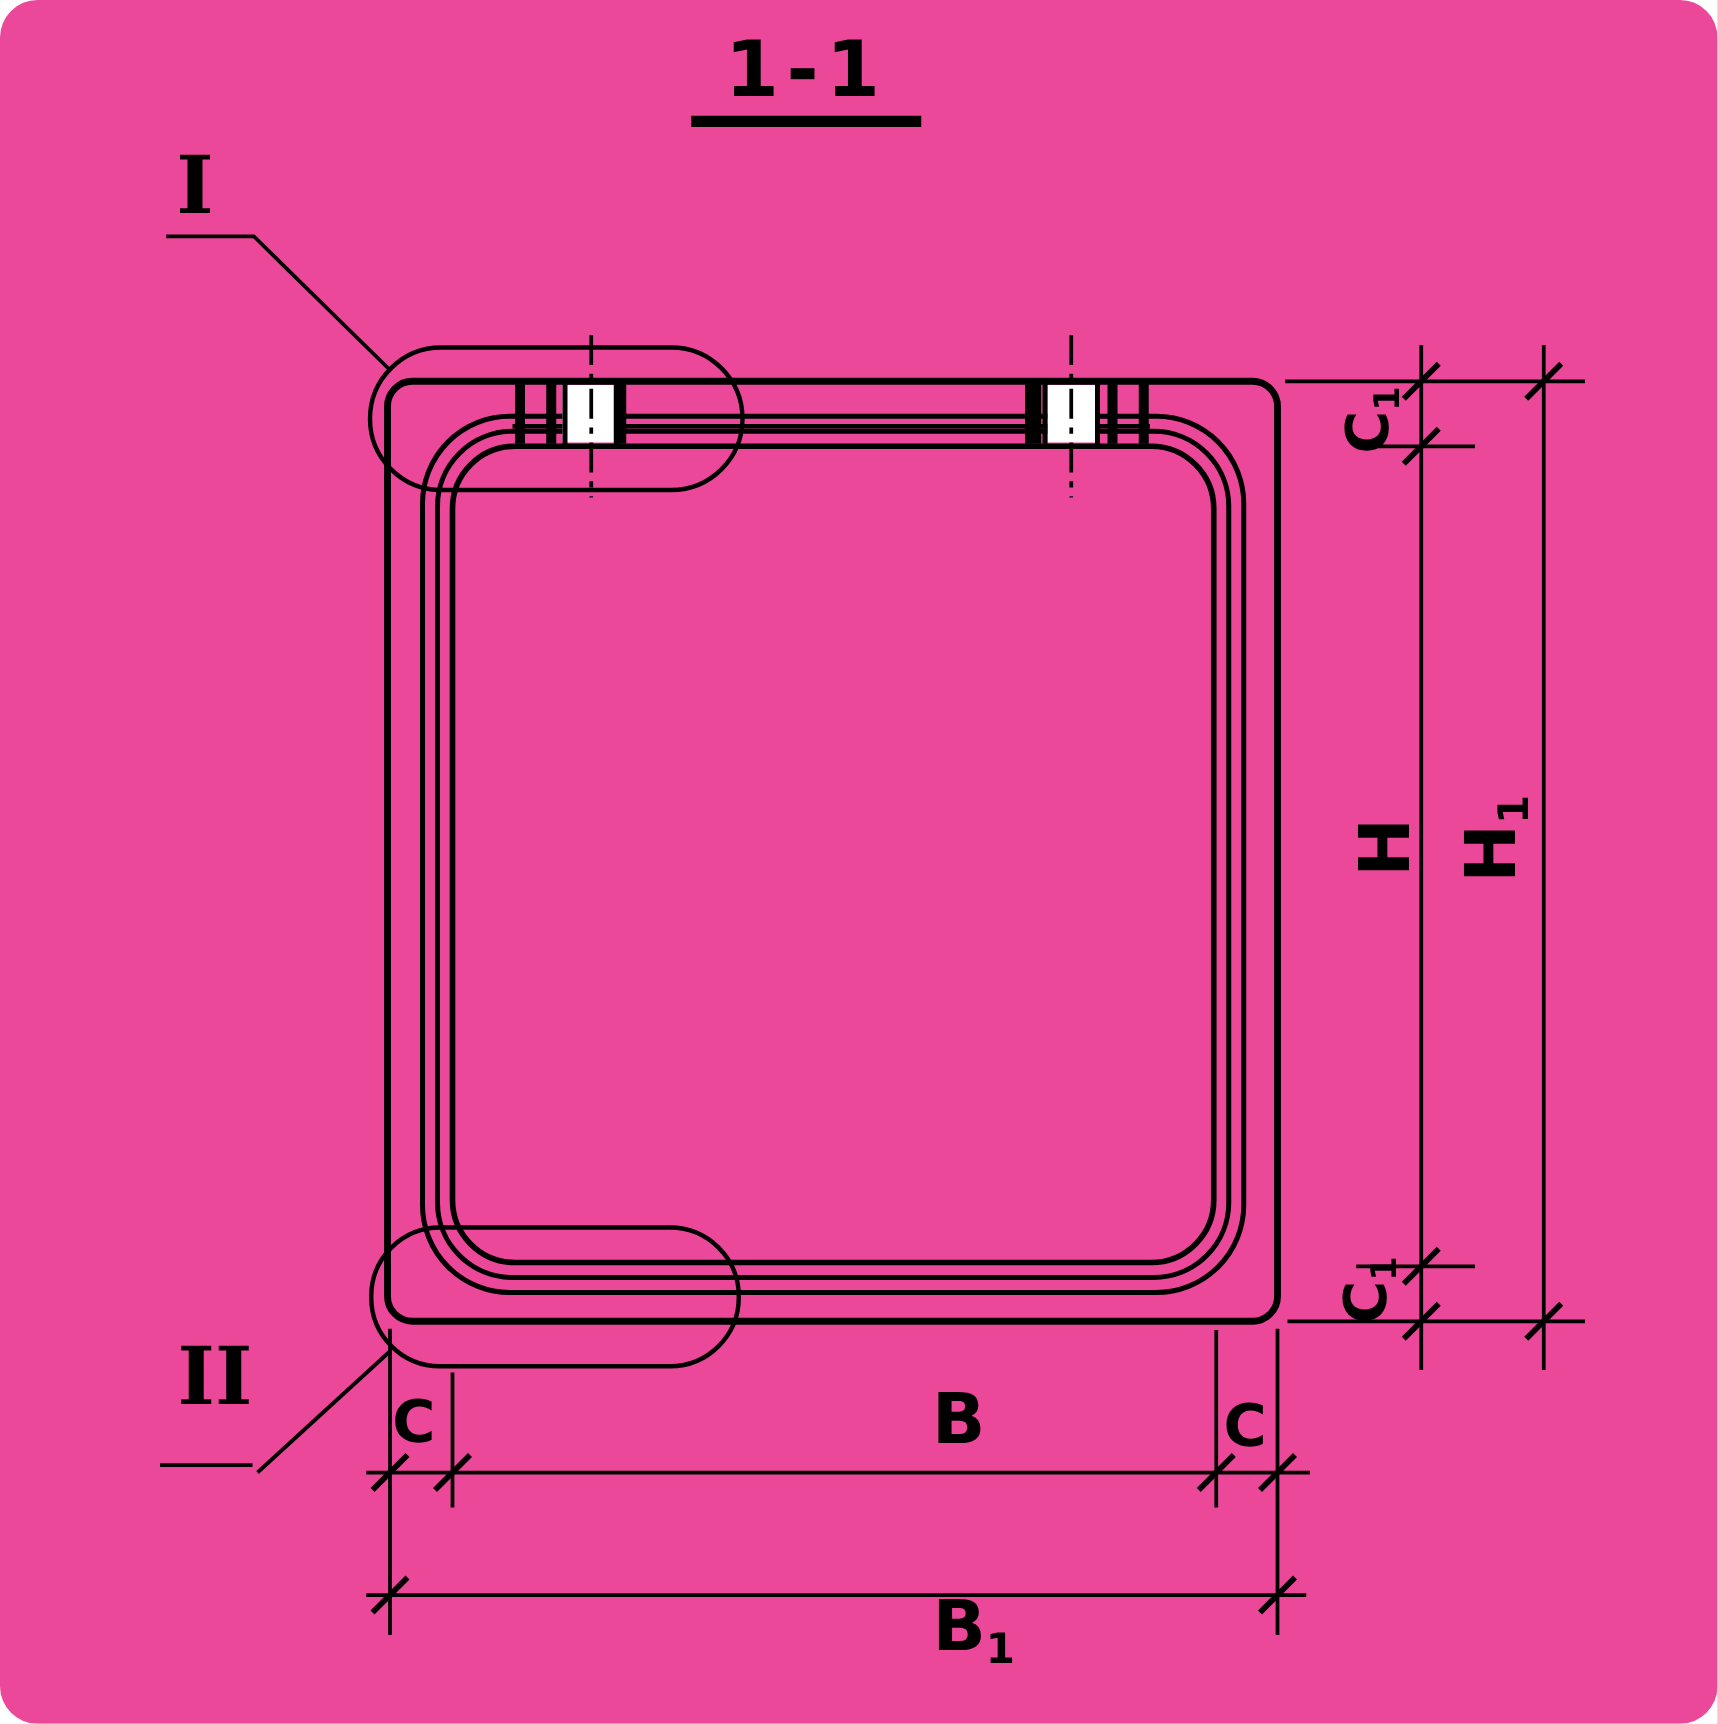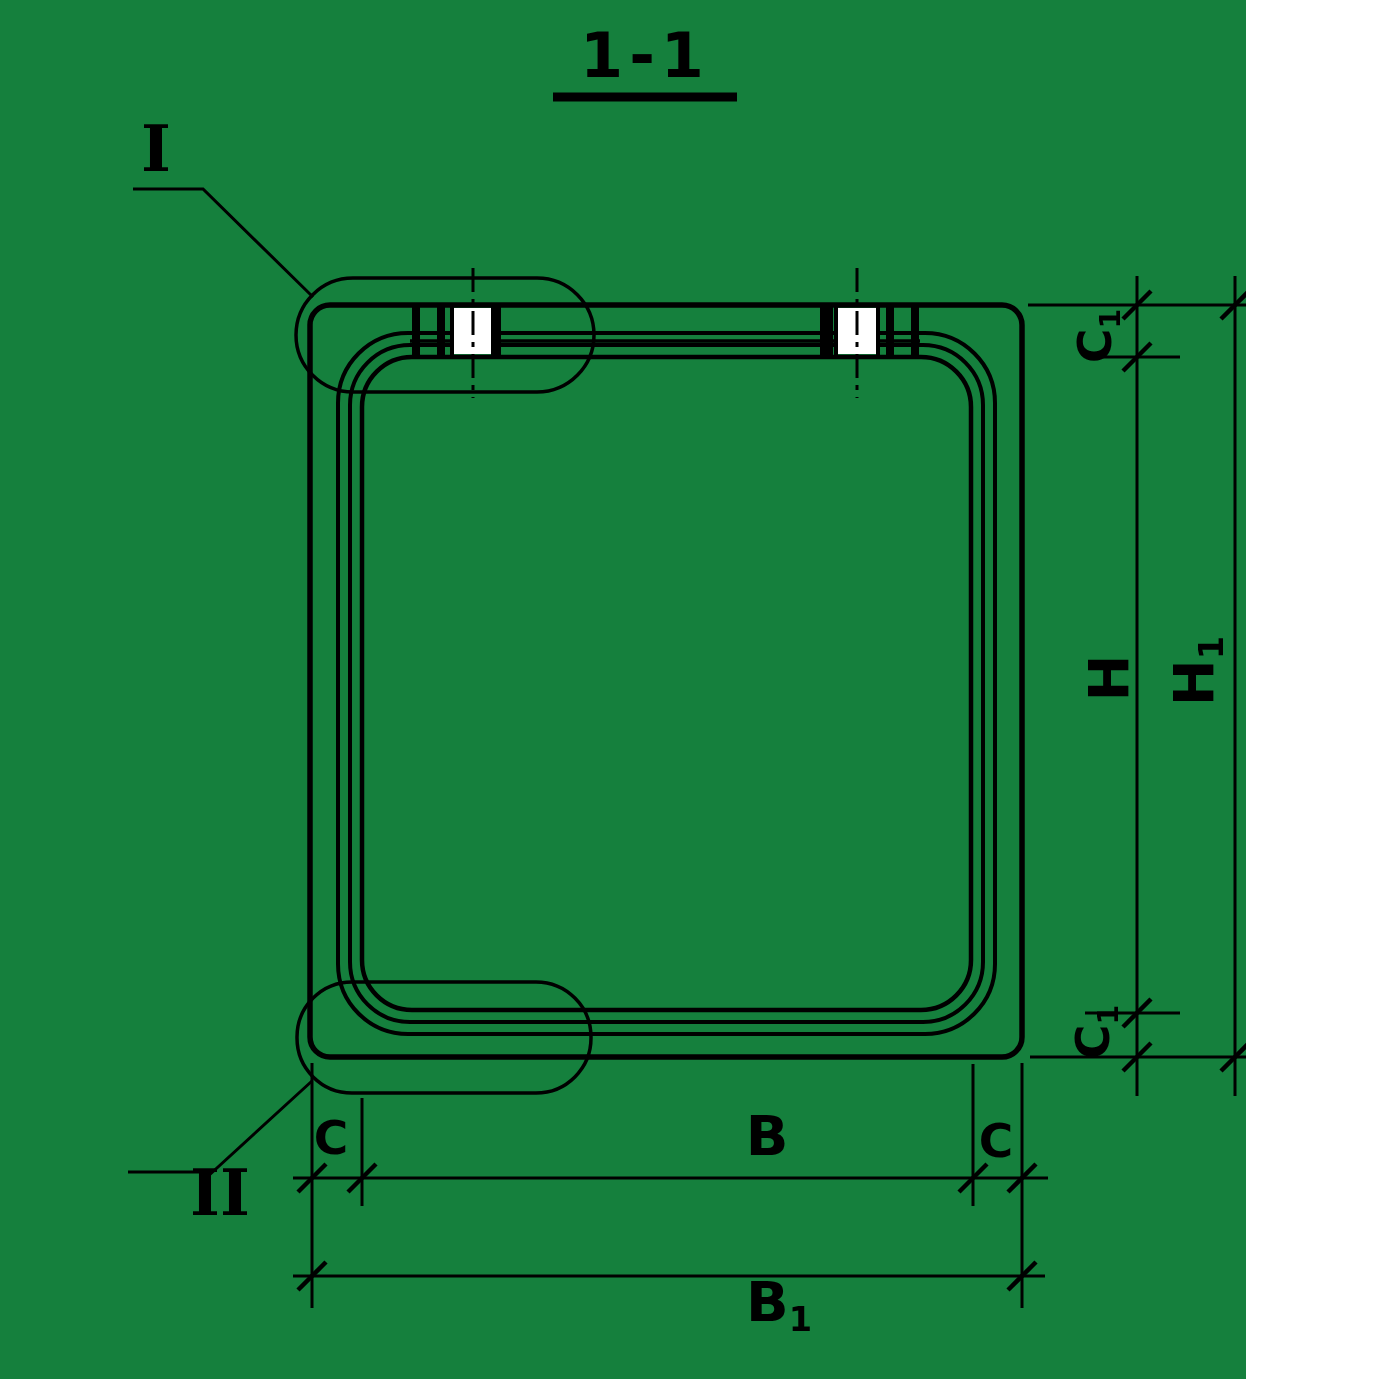--- a/index.html
+++ b/index.html
@@ -1,21 +1,22 @@
 <!DOCTYPE html>
 <html><head>
 <meta charset="utf-8">
 <style>
   html,body{margin:0;padding:0;background:#fff;}
   #stage{
     position:relative;
-    width:1246px;height:1379px;
-    background:#15803d;
+    width:1374px;height:1379px;
+    background:#ec4899;
     font-family:"DejaVu Sans", sans-serif;
     overflow:hidden;
+    border-radius:30px;
   }
   #linework{position:absolute;left:0;top:0;}
   .lbl{
     position:absolute;
     transform:translate(-50%,-50%);
     color:#000;
     font-weight:bold;
     white-space:nowrap;
     line-height:1;
     user-select:none;
@@ -113,21 +114,21 @@
       <path d="M1008,1290 L1036,1262"></path>
     </g>
 
     <path d="M553,97 H737" stroke="#000" stroke-width="9" fill="none"></path>
   </svg>
 
   <div class="lbl title" style="left:645px;top:56px;">1-1</div>
 
   <div class="lbl roman" style="left:156px;top:149px;">I</div>
 
-  <div class="lbl roman" style="left:172px;top:1193px;margin-left:48px;">II</div>
+  <div class="lbl roman" style="left:172px;top:1102px;">II</div>
 
   <div class="lbl dim rot" style="left:1098px;top:336px;"><span>C</span><sub>1</sub></div>
 
   <div class="lbl dim-big rot" style="left:1112px;top:678px;"><span>H</span><sub></sub></div>
 
   <div class="lbl dim-big rot" style="left:1197px;top:671px;"><span>H</span><sub>1</sub></div>
 
   <div class="lbl dim rot" style="left:1096px;top:1032px;"><span>C</span><sub>1</sub></div>
 
   <div class="lbl dim" style="left:331px;top:1141px;"><span>C</span><sub></sub></div>

